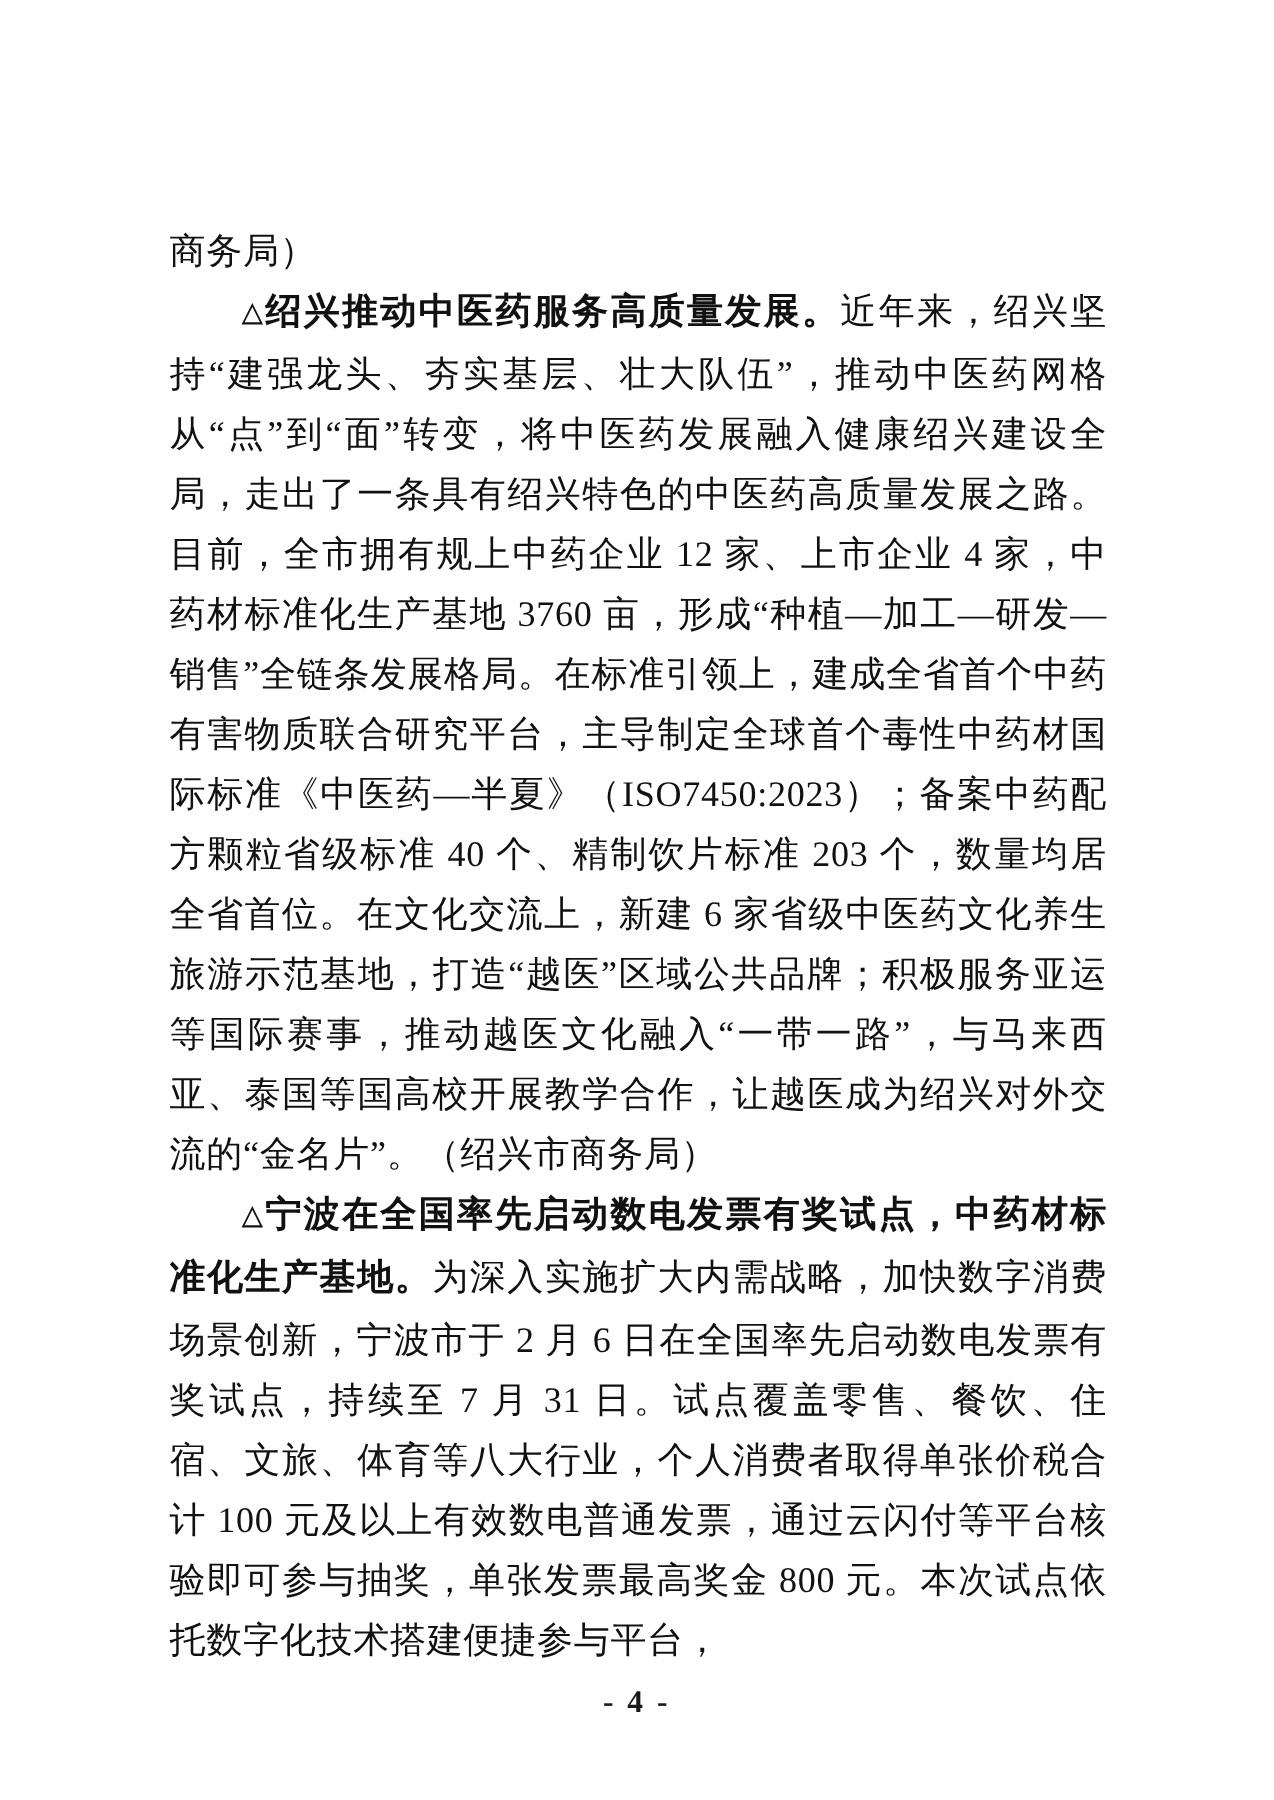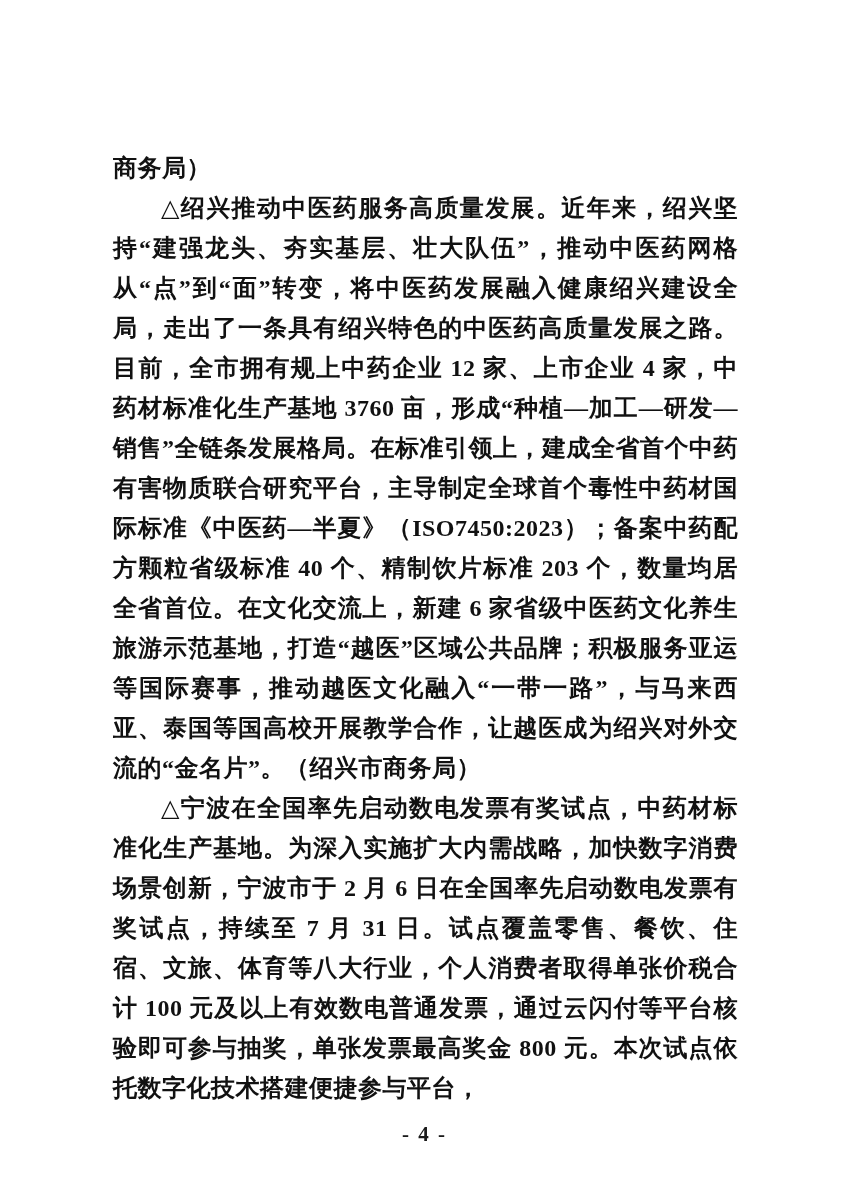--- a/index.html
+++ b/index.html
@@ -30,23 +30,24 @@
   }
   .para {
     margin: 0;
     padding: 0;
   }
   .para.indent {
     text-indent: 2em;
   }
   .para-heading {
     font-weight: bold;
+    font-family: Liberation Mono, monospace;
   }
   .para-body {
-    font-weight: bold;
+    font-weight: normal;
   }
   .page-footer {
     position: absolute;
     left: 0;
     top: 1122px;
     width: 849px;
     text-align: center;
   }
   .page-number {
     display: inline-block;

